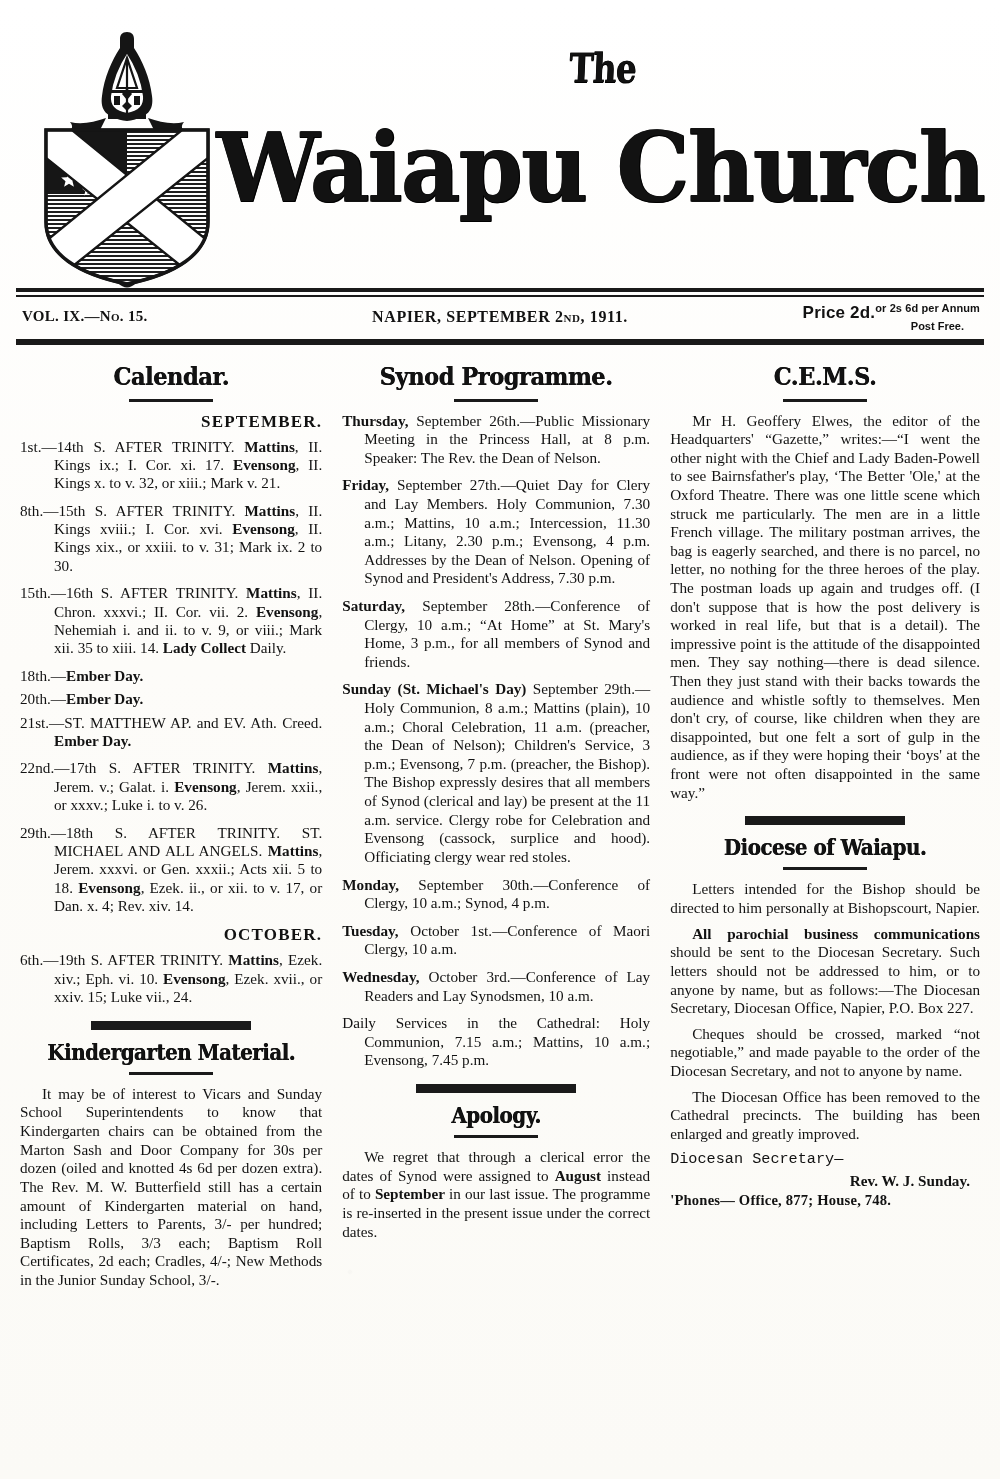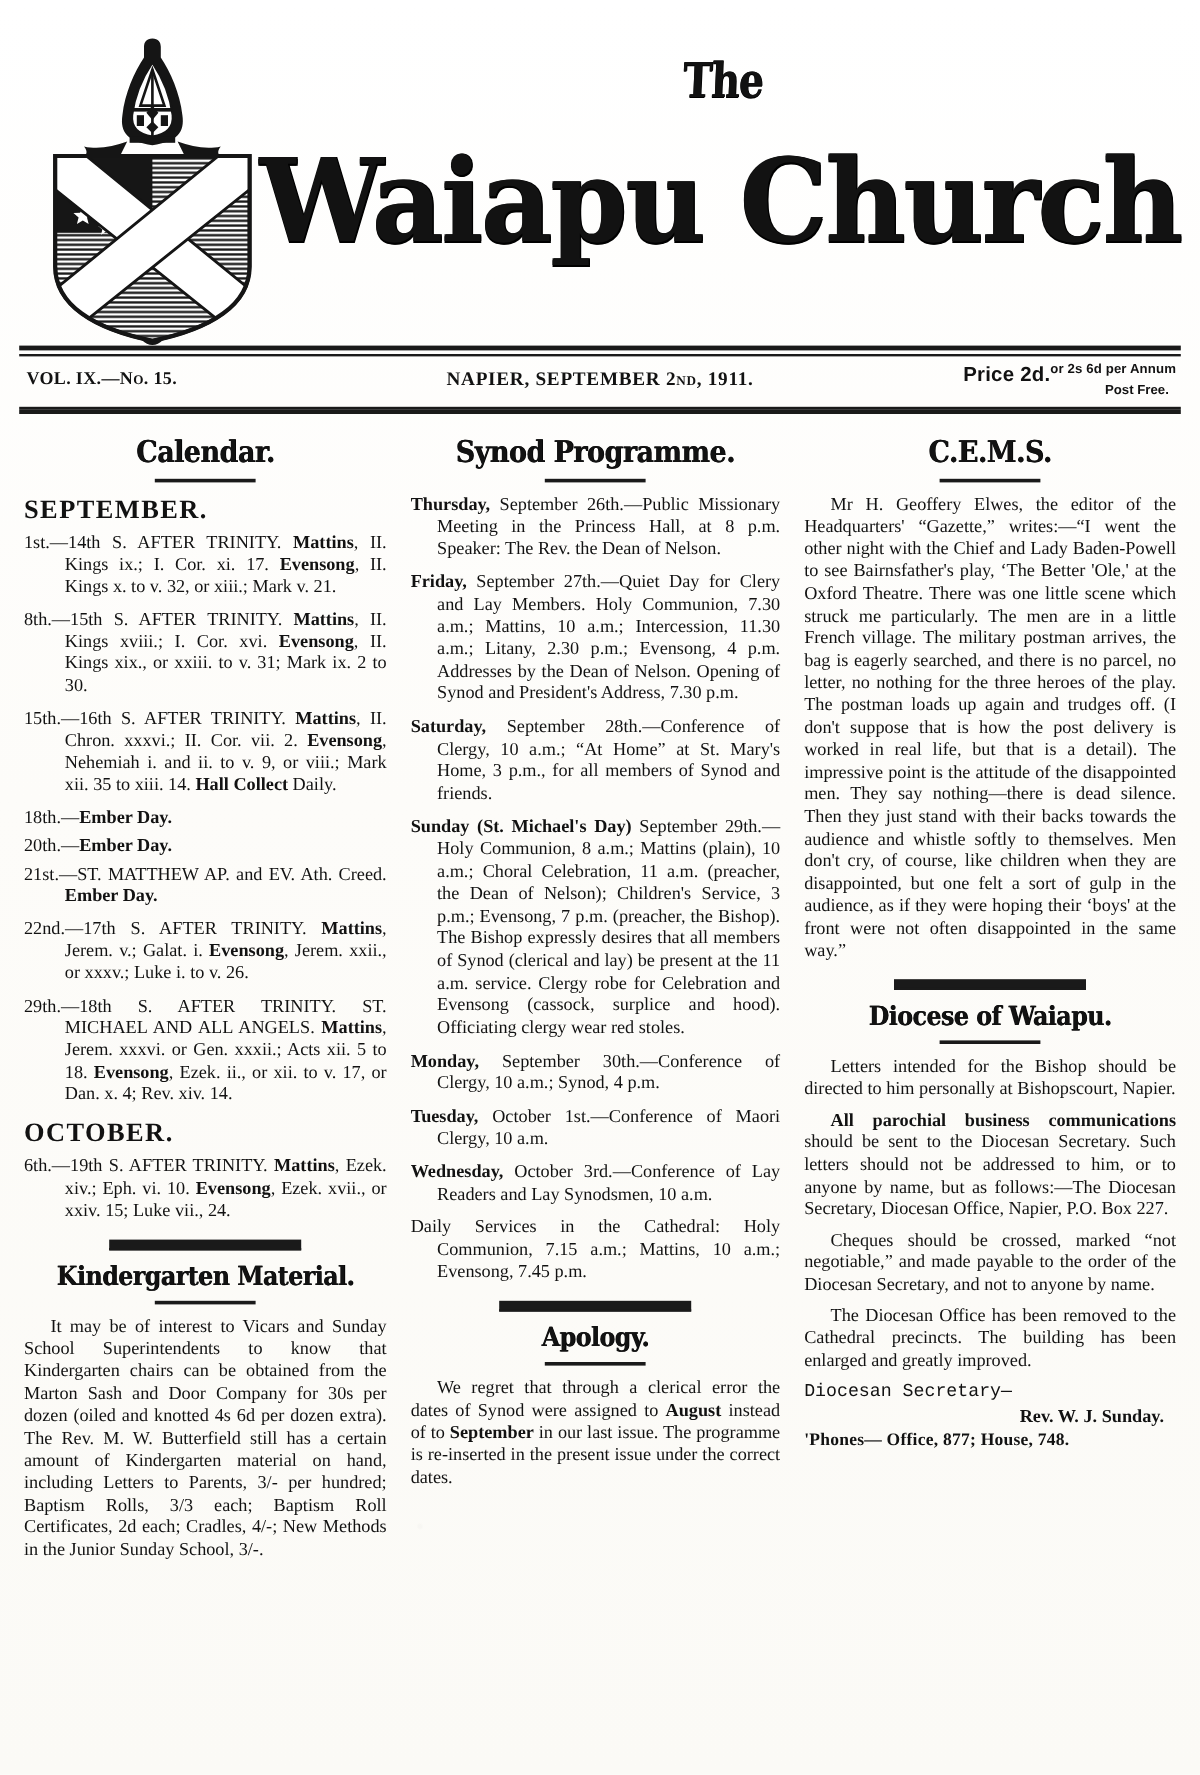--- a/index.html
+++ b/index.html
@@ -51,44 +51,44 @@
   
   .folio{
     position:relative;height:34px;margin:0 18px;
     font-family:"Liberation Serif", serif;
   }
   .folio .vol{position:absolute;left:4px;top:6px;font-size:15px;font-variant:small-caps;letter-spacing:0.3px;font-weight:600;text-align:right;}
   .folio .place{position:absolute;left:0;right:0;top:6px;text-align:center;font-size:16px;letter-spacing:0.6px;font-weight:600;font-variant:small-caps;}
   .folio .price{position:absolute;right:2px;top:0px;text-align:right;white-space:nowrap;}
   .folio .price .big{font-family:"Liberation Sans", sans-serif;font-size:17px;font-weight:700;letter-spacing:0.2px;}
   .folio .price .sup{font-family:"Liberation Sans", sans-serif;font-size:11px;font-weight:700;vertical-align:super;letter-spacing:0.1px;}
-  .folio .price .post{display:block;font-family:"Liberation Sans", sans-serif;font-size:11px;font-weight:700;margin-top:-3px;margin-right:6px;}
+  .folio .price .post{display:block;font-family:"Liberation Sans", sans-serif;font-size:11px;font-weight:700;margin-top:-3px;margin-right:16px;}
 
   
   .cols{position:relative;display:flex;margin:6px 14px 0 14px;height:1115px;}
   .col{width:316px;position:relative;padding:0 6px;}
   .col + .col{margin-left:8px;}
   .col.c2{width:322px;}
   .col.c3{width:324px;}
 
   h2.sect{
     text-align:center;margin:4px 0 0 0;
     font-family:"DejaVu Serif", serif;font-weight:700;
     font-size:25px;line-height:1.1;letter-spacing:-0.5px;
     transform:scaleX(0.90);
     text-shadow:0.5px 0 0 #000;
   }
   h2.sect.small{font-size:22px;}
   .hrule{width:84px;height:3px;background:#1a1a1a;margin:8px auto 10px auto;}
   .hrule.wide{width:160px;height:5px;border-bottom:2px solid #1a1a1a;padding-bottom:2px;background:#1a1a1a;margin:14px auto 10px auto;}
 
   h3.month{
-    text-align:left;margin:10px 0 6px 0;
+    text-align:right;margin:10px 0 6px 0;
     font-family:"Liberation Serif", serif;font-weight:700;
-    font-size:22px;letter-spacing:1.2px;
+    font-size:17px;letter-spacing:1.2px;
   }
 
   .cal-entry{margin:0 0 9px 0;padding-left:34px;text-indent:-34px;
     font-size:15.2px;line-height:1.21;text-align:justify;font-family:Liberation Serif, serif;}
   .cal-entry.tight{margin-bottom:5px;}
   .cal-entry b{font-weight:700;}
 
   p.body{
     margin:0 0 7px 0;font-size:15.2px;line-height:1.225;
     text-align:justify;text-indent:22px;
@@ -192,21 +192,21 @@
 
     <div class="col c1">
 
       <h2 class="sect">Calendar.</h2>
       <div class="hrule"></div>
 
       <h3 class="month">SEPTEMBER.</h3>
 
       <div class="cal-entry">1st.—14th S. AFTER TRINITY. <b>Mattins</b>, II. Kings ix.; I. Cor. xi. 17. <b>Evensong</b>, II. Kings x. to v. 32, or xiii.; Mark v. 21.</div>
       <div class="cal-entry">8th.—15th S. AFTER TRINITY. <b>Mattins</b>, II. Kings xviii.; I. Cor. xvi. <b>Evensong</b>, II. Kings xix., or xxiii. to v. 31; Mark ix. 2 to 30.</div>
-      <div class="cal-entry">15th.—16th S. AFTER TRINITY. <b>Mattins</b>, II. Chron. xxxvi.; II. Cor. vii. 2. <b>Evensong</b>, Nehemiah i. and ii. to v. 9, or viii.; Mark xii. 35 to xiii. 14. <b>Hall Collect</b> Daily.</div>
+      <div class="cal-entry">15th.—16th S. AFTER TRINITY. <b>Mattins</b>, II. Chron. xxxvi.; II. Cor. vii. 2. <b>Evensong</b>, Nehemiah i. and ii. to v. 9, or viii.; Mark xii. 35 to xiii. 14. <b>Lady Collect</b> Daily.</div>
       <div class="cal-entry tight">18th.—<b>Ember Day.</b></div>
       <div class="cal-entry tight">20th.—<b>Ember Day.</b></div>
       <div class="cal-entry">21st.—ST. MATTHEW AP. and EV. Ath. Creed. <b>Ember Day.</b></div>
       <div class="cal-entry">22nd.—17th S. AFTER TRINITY. <b>Mattins</b>, Jerem. v.; Galat. i. <b>Evensong</b>, Jerem. xxii., or xxxv.; Luke i. to v. 26.</div>
       <div class="cal-entry">29th.—18th S. AFTER TRINITY. ST. MICHAEL AND ALL ANGELS. <b>Mattins</b>, Jerem. xxxvi. or Gen. xxxii.; Acts xii. 5 to 18. <b>Evensong</b>, Ezek. ii., or xii. to v. 17, or Dan. x. 4; Rev. xiv. 14.</div>
 
       <h3 class="month">OCTOBER.</h3>
       <div class="cal-entry">6th.—19th S. AFTER TRINITY. <b>Mattins</b>, Ezek. xiv.; Eph. vi. 10. <b>Evensong</b>, Ezek. xvii., or xxiv. 15; Luke vii., 24.</div>
 
       <div class="hrule wide"></div>

